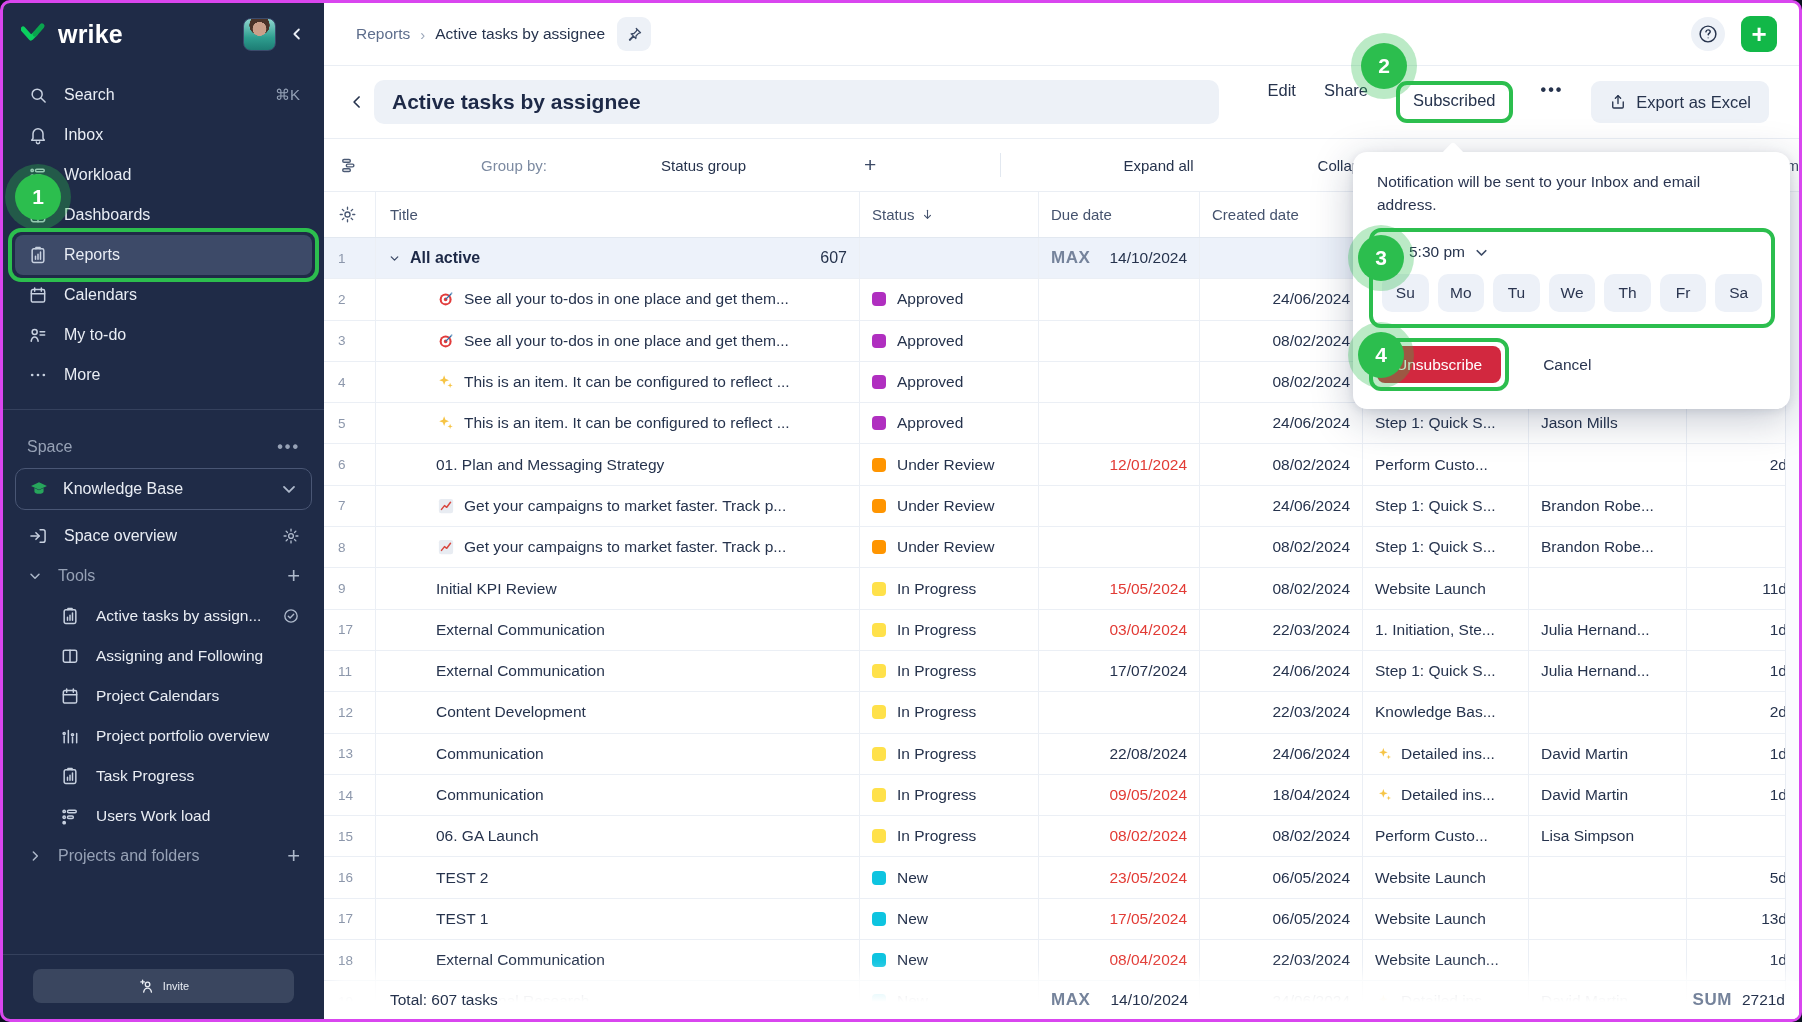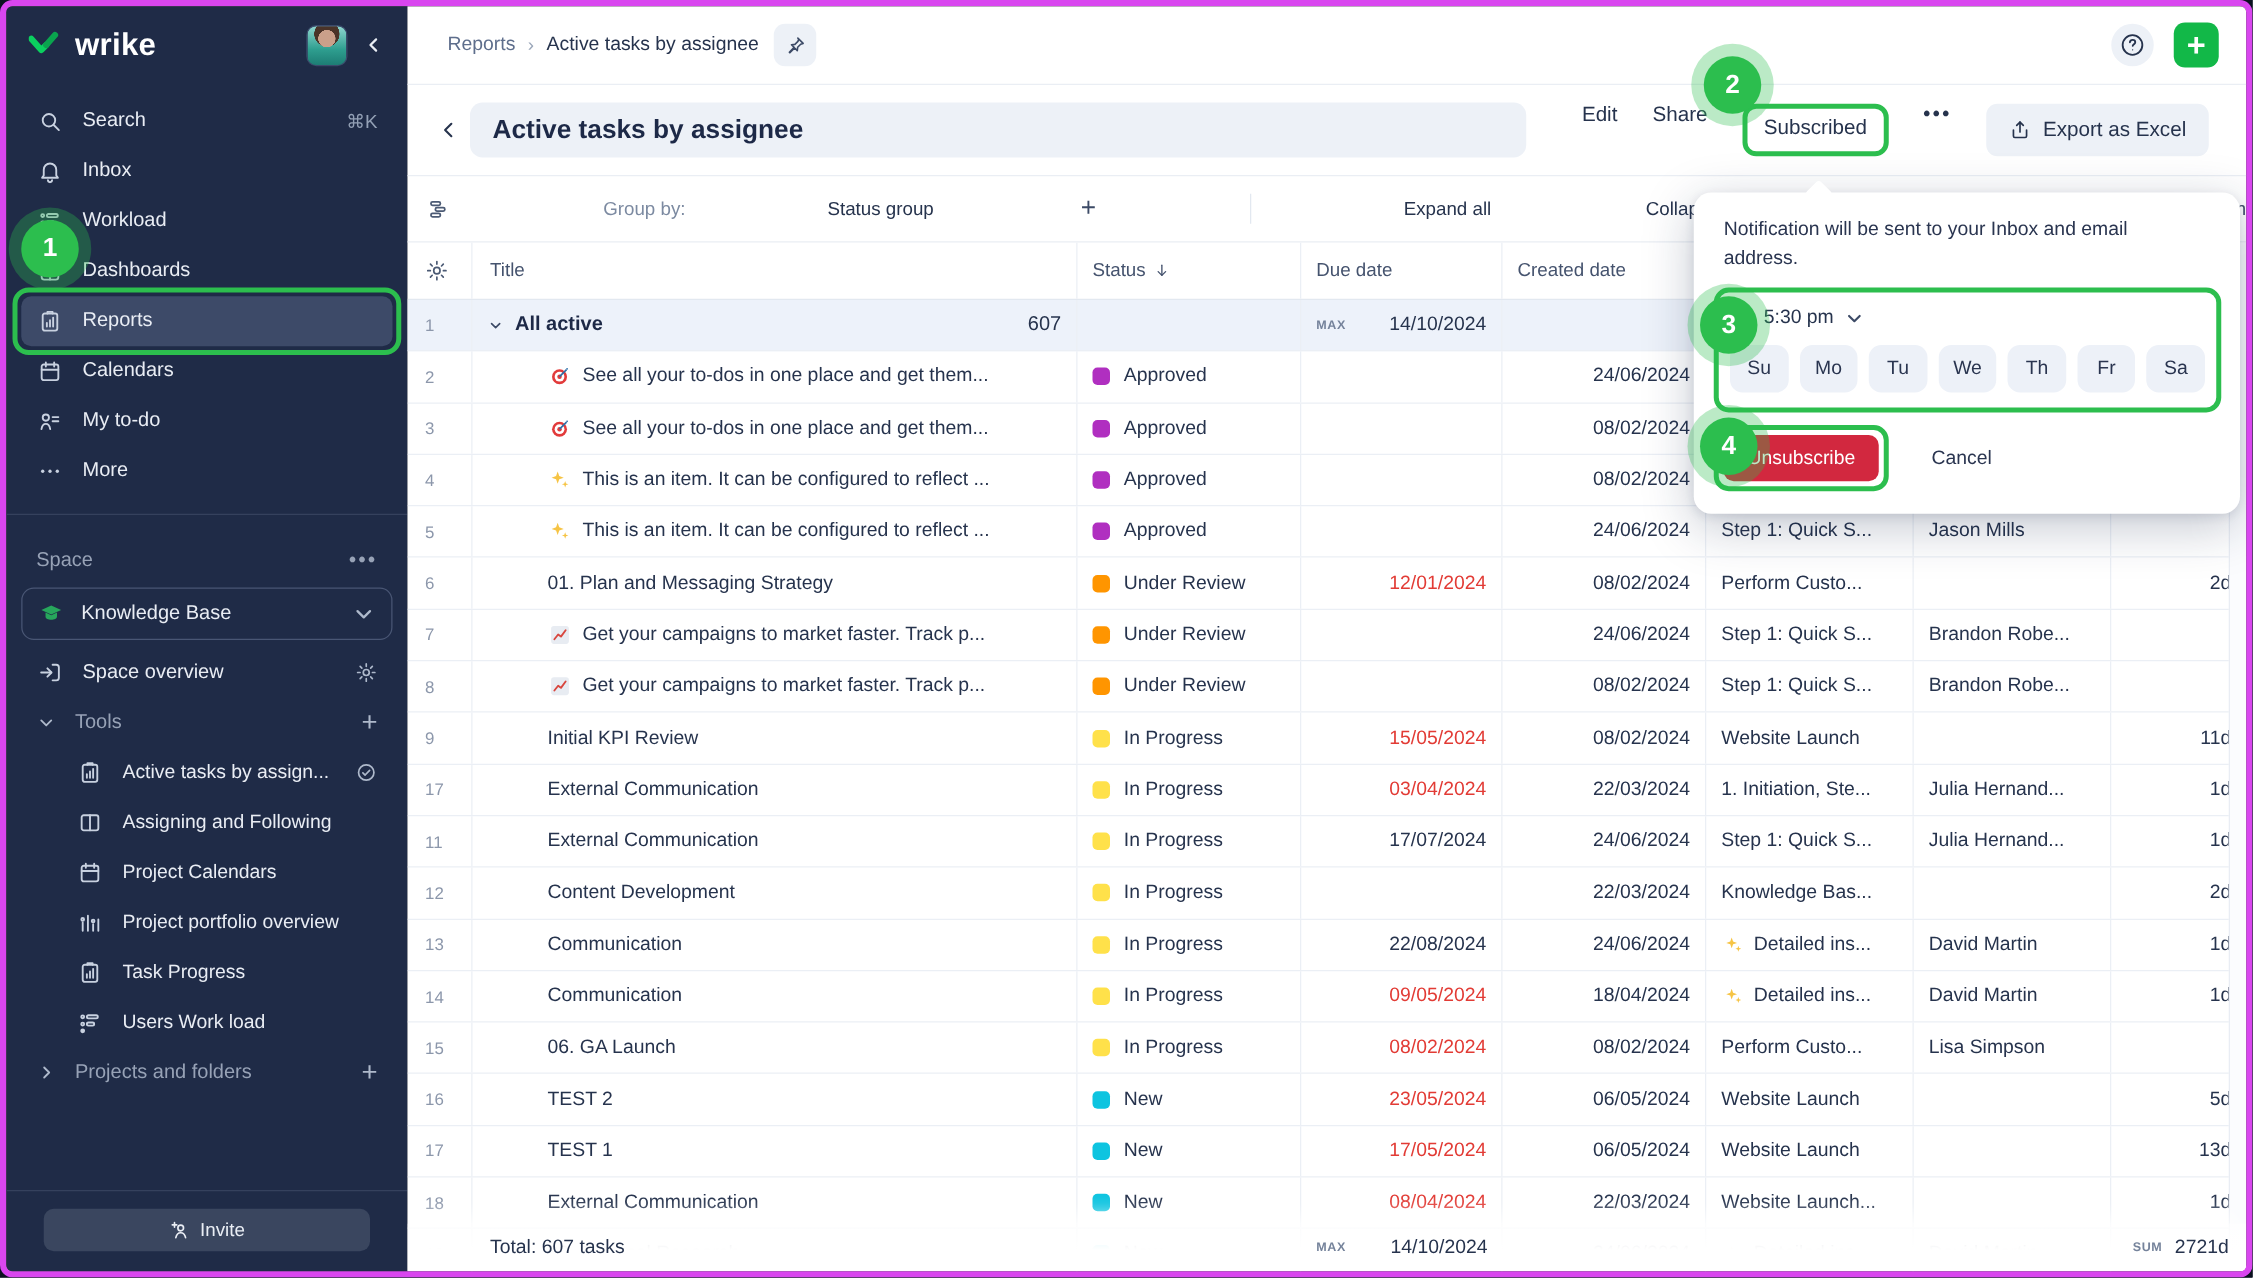--- a/index.html
+++ b/index.html
@@ -1,17 +1,17 @@
 <!DOCTYPE html>
 <html><head>
 <meta charset="utf-8">
 <style>
   html,body{margin:0;padding:0;background:#0B1120;font-family:"Liberation Sans",sans-serif;}
   .stage{position:relative;width:1802px;height:1022px;background:#0B1120;}
-  .frame{position:absolute;inset:0;border:5px solid #d946ef;border-radius:10px;overflow:hidden;background:#404040;}
+  .frame{position:absolute;inset:0;border:3px solid #d946ef;border-radius:10px;overflow:hidden;background:#f9a8d4;}
   .app{display:flex;width:100%;height:100%;}
 
   
   .sidebar{width:321px;min-width:321px;background:#1F2B47;color:#E9EDF4;display:flex;flex-direction:column;position:relative;}
   .sb-top{height:62px;display:flex;align-items:center;padding:0 18px 0 18px;}
   .logo{display:flex;align-items:center;gap:7px;}
   .logo-text{font-size:25px;font-weight:bold;color:#fff;letter-spacing:.2px;}
   .sb-top-spacer{flex:1;}
   .avatar{width:31px;height:31px;border-radius:8px;background:
     radial-gradient(circle at 50% 32%, #caa08a 0 26%, transparent 27%),
@@ -33,21 +33,21 @@
   .space-header{display:flex;align-items:center;padding:28px 24px 10px 24px;color:#97A2B6;font-size:16px;}
   .space-header .dots{margin-left:auto;letter-spacing:2px;color:#97A2B6;font-weight:bold;}
   .kb-box{margin:2px 12px;border:1px solid #495674;border-radius:10px;height:40px;display:flex;align-items:center;gap:13px;padding:0 12px;font-size:16px;}
   .kb-box svg{width:20px;height:20px;}
   .kb-chev{margin-left:auto;color:#AEB9CB;display:flex;}
   .sb-section{padding:4px 12px 0 12px;}
   .tools-items .sb-item{padding-left:44px;font-size:15.5px;}
   .muted{color:#97A2B6;}
   .sb-spacer{flex:1;}
   .sb-bottom{padding:14px 30px 16px 30px;border-top:1px solid #35415D;}
-  .invite-btn{width:100%;height:34px;border:none;border-radius:8px;background:#3A465F;color:#E9EDF4;font-size:15px;font-family:inherit;display:flex;align-items:center;justify-content:center;gap:8px;cursor:pointer;}
+  .invite-btn{width:100%;height:34px;border:none;border-radius:8px;background:#3A465F;color:#E9EDF4;font-size:11px;font-family:inherit;display:flex;align-items:center;justify-content:center;gap:8px;cursor:pointer;}
   .invite-btn svg{width:17px;height:17px;}
 
   
   .main{flex:1;display:flex;flex-direction:column;position:relative;background:#fff;min-width:0;}
   .topbar{height:62px;display:flex;align-items:center;padding:0 22px 0 32px;border-bottom:1px solid #EAEEF4;}
   .crumb-root{color:#5E6E8C;font-size:15.5px;}
   .crumb-sep{color:#9AA6B9;margin:0 10px;font-size:15px;}
   .crumb-cur{color:#26334D;font-size:15.5px;}
   .pin-btn{margin-left:12px;width:34px;height:34px;border-radius:9px;background:#EDF1F7;display:flex;align-items:center;justify-content:center;color:#3C4A66;}
   .pin-btn svg{width:17px;height:17px;}
@@ -86,21 +86,21 @@
   .trow{height:40.3px;border-bottom:1px solid #EBEFF5;font-size:15.5px;color:#26334D;}
   .cell{display:flex;align-items:center;border-right:1px solid #EBEFF5;padding:0 12px;white-space:nowrap;overflow:hidden;box-sizing:border-box;}
   .cell.num{color:#8C97AB;font-size:13.5px;justify-content:flex-start;padding-left:14px;}
   .cell.right{justify-content:flex-end;}
   .cell.nob{border-right:none;}
   .trow.group{background:#EDF2FA;}
   .gchev{display:flex;margin-right:9px;color:#3C4A66;}
   .gchev svg{width:13px;height:13px;}
   .gtitle{font-weight:bold;font-size:16px;color:#1D2947;}
   .gcount{margin-left:auto;font-size:16px;color:#26334D;}
-  .agg{font-size:10px;font-weight:bold;color:#75839B;letter-spacing:.5px;margin-right:auto;}
+  .agg{font-size:17px;font-weight:bold;color:#75839B;letter-spacing:.5px;margin-right:auto;}
   .childpad{padding-left:60px;}
   .ti{width:19px;height:19px;display:flex;align-items:center;justify-content:center;margin-right:9px;flex:none;}
   .ti svg{width:18px;height:18px;}
   .ti.small{margin-right:7px;}
   .ti.small svg{width:16px;height:16px;}
   .sq{width:14px;height:14px;border-radius:4px;margin-right:11px;flex:none;}
   .overdue{color:#E23B35;}
   .sort-ic{margin-left:6px;display:flex;color:#45536E;}
   .sort-ic svg{width:13px;height:13px;}
   .gear-head{color:#4B5A74;display:flex;}

